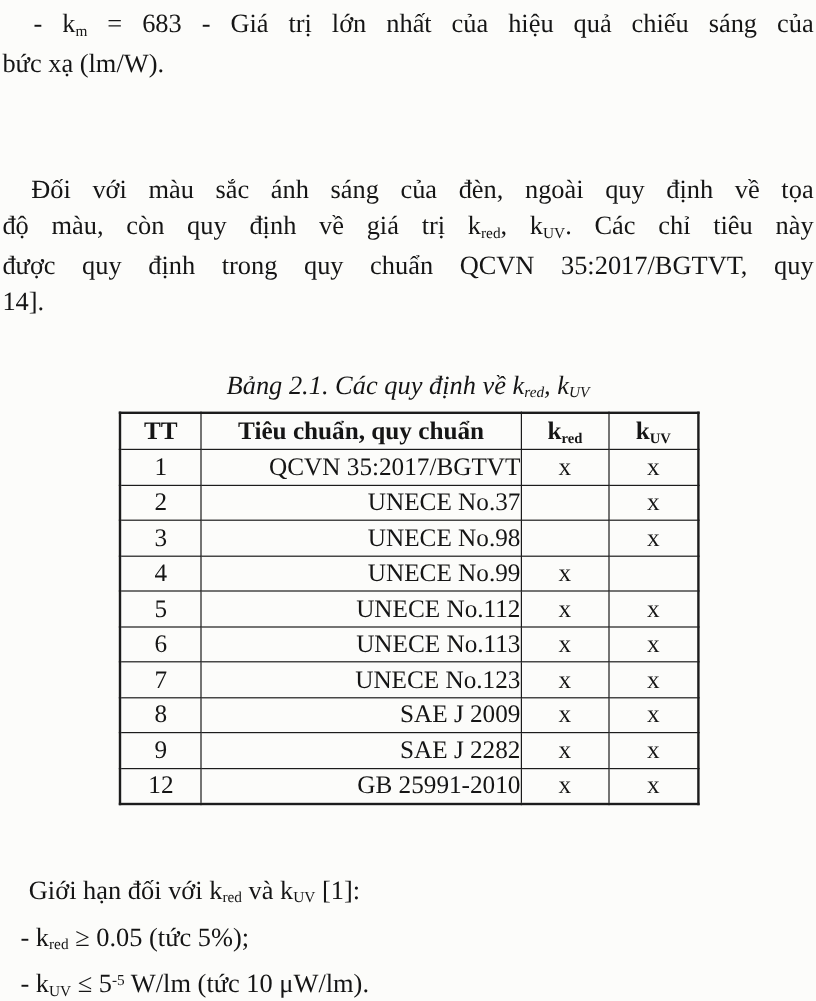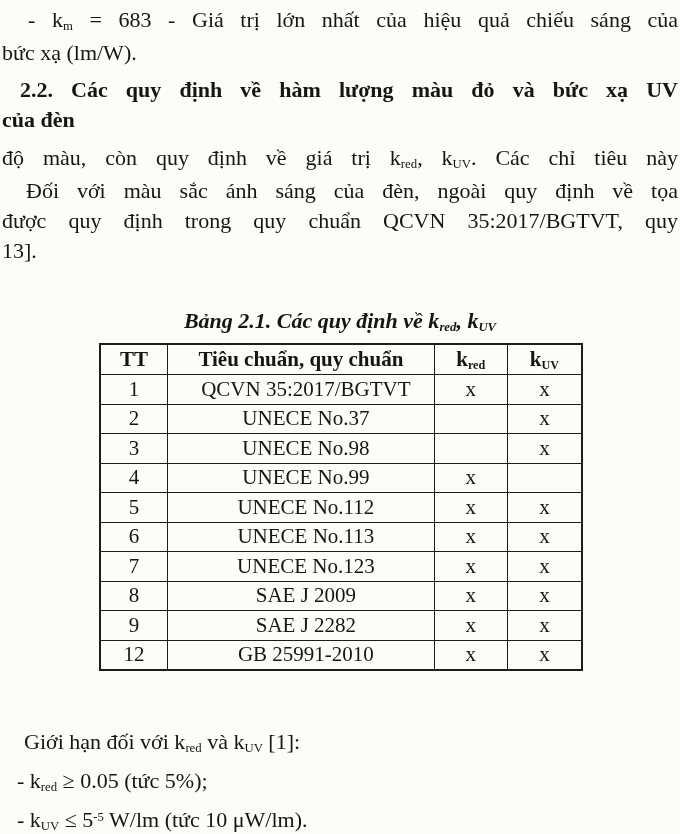--- a/index.html
+++ b/index.html
@@ -18,21 +18,21 @@
   .blk-intro{top:5px;}
   .blk-heading{top:75px;font-weight:bold;}
   .blk-para{top:143px;}
   .ind-intro{padding-left:26px;}
   .ind-head{padding-left:18px;}
   .ind-para{padding-left:24px;}
   .ind-limit1{padding-left:22px;}
   .ind-limit2{padding-left:15px;}
   .caption{
     position:absolute;top:306px;left:0;width:680px;
-    text-align:center;font-weight:bold;font-style:italic;
+    text-align:center;font-weight:normal;font-style:italic;
     font-size:22px;line-height:30px;
   }
   .stdtable{
     position:absolute;top:343px;left:99px;width:484px;
     border-collapse:collapse;table-layout:fixed;
     font-size:21px;
     border:2px solid #1c1c1c;
   }
   .stdtable th,.stdtable td{
     border:1px solid #1c1c1c;
@@ -40,47 +40,43 @@
     vertical-align:middle;
     font-weight:normal;
     margin-left:40px;
   }
   .stdtable thead th{font-weight:bold;height:29px;text-align:center;}
   .stdtable tbody td{height:28.5px;text-align:center;}
   .c-tt{width:66px;}
   .c-std{width:265px;}
   .c-kred{width:72px;}
   .c-kuv{width:73px;}
-  .stdtable tbody td.c-std{text-align:center;padding-left:10px;}
+  .stdtable tbody td.c-std{text-align:right;padding-left:10px;}
   .blk-limits{top:724px;}
   .blk-limits .line{line-height:35px;}
   .sub{font-size:0.58em;position:relative;top:0.22em;letter-spacing:0;}
   .sup{font-size:0.58em;position:relative;top:-0.45em;}
   .it{font-style:italic;}
 </style>
 </head>
 <body>
 
 <div class="page">
 
   <div class="blk blk-intro">
     <div class="line just ind-intro"><span>- k</span><span class="sub">m</span><span> = 683 - Giá trị lớn nhất của hiệu quả chiếu sáng của</span></div>
     <div class="line"><span>bức xạ (lm/W).</span></div>
   </div>
 
-  <div class="blk blk-heading">
-    <div class="line just ind-head"><span>2.2. Các quy định về hàm lượng màu đỏ và bức xạ UV</span></div>
-    <div class="line"><span>của đèn</span></div>
-  </div>
 
   <div class="blk blk-para">
+    <div class="line just ind-para"><span>Đối với màu sắc ánh sáng của đèn, ngoài quy định về tọa</span></div>
     <div class="line just"><span>độ màu, còn quy định về giá trị k</span><span class="sub">red</span><span>, k</span><span class="sub">UV</span><span>. Các chỉ tiêu này</span></div>
-    <div class="line just ind-para"><span>Đối với màu sắc ánh sáng của đèn, ngoài quy định về tọa</span></div>
     <div class="line just"><span>được quy định trong quy chuẩn QCVN 35:2017/BGTVT, quy</span></div>
-    <div class="line"><span>13].</span></div>
+    <div class="line"><span>14].</span></div>
   </div>
 
   <div class="caption"><span>Bảng 2.1. Các quy định về k</span><span class="sub">red</span><span>, k</span><span class="sub">UV</span></div>
 
   <table class="stdtable">
     <thead>
       <tr>
         <th class="c-tt">TT</th>
         <th class="c-std">Tiêu chuẩn, quy chuẩn</th>
         <th class="c-kred"><span>k</span><span class="sub">red</span></th>

